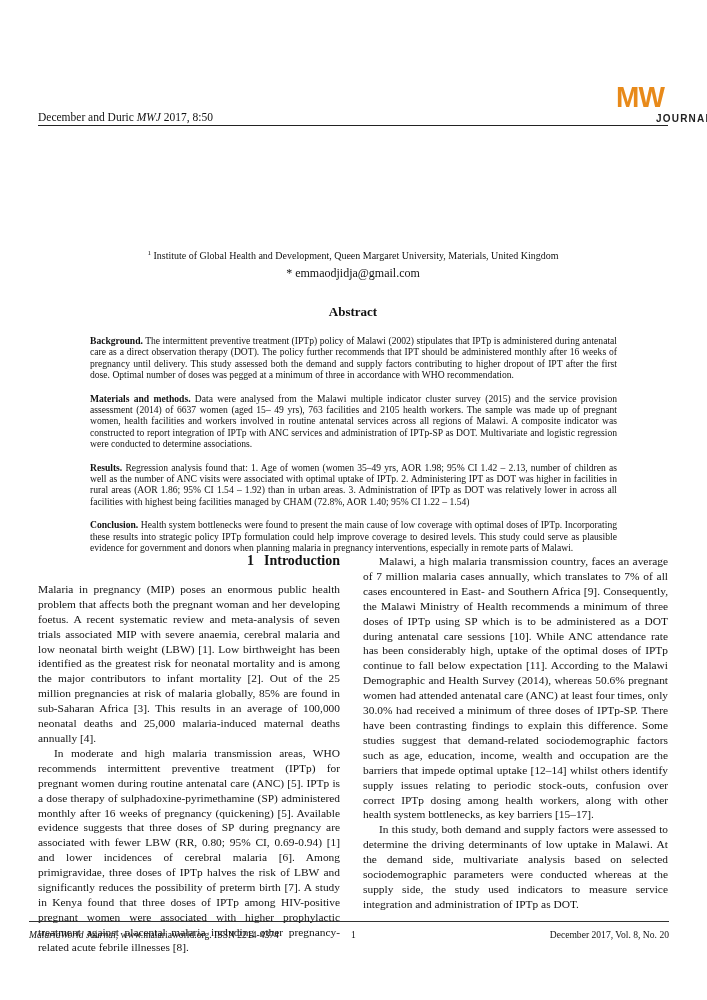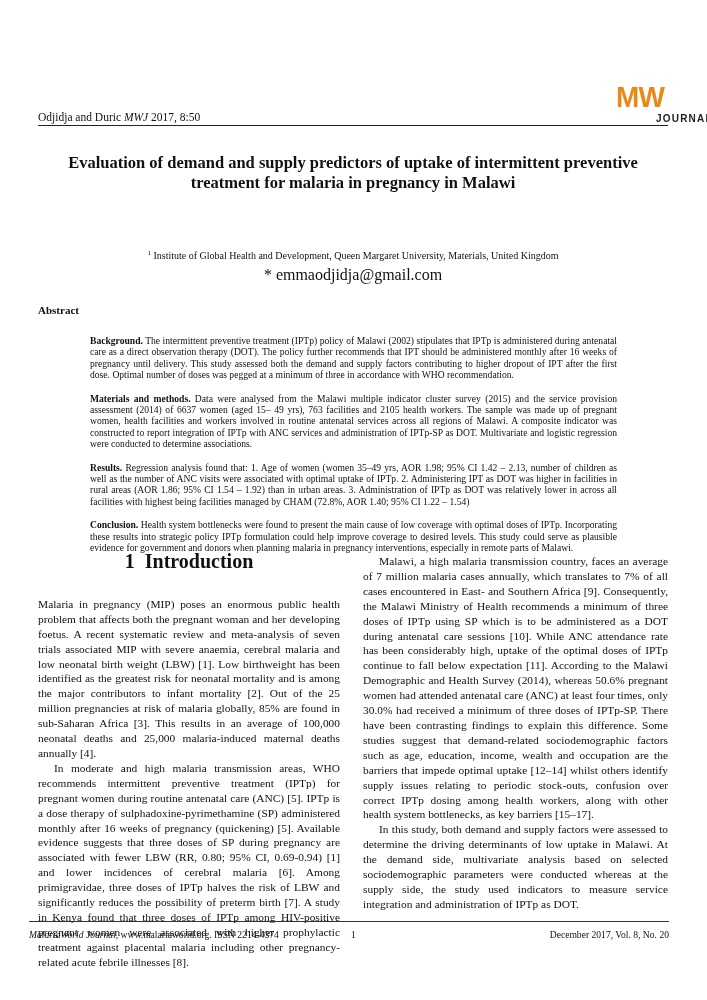--- a/index.html
+++ b/index.html
@@ -17,59 +17,58 @@
                   letter-spacing: 1.2px; color: #222; margin-top: 1px; margin-left: 44px; }
   .header-rule { position: absolute; left: 38px; top: 125px; width: 630px; height: 0;
                  border-top: 1.5px solid #222; }
 
   .title { position: absolute; left: 38px; top: 153px; width: 630px; text-align: center;
            font-weight: bold; font-size: 16.5px; line-height: 20px; }
   .authors { position: absolute; left: 38px; top: 218px; width: 630px; text-align: center; font-size: 13.5px; }
   .authors sup { font-size: 8px; }
   .affil { position: absolute; left: 38px; top: 249px; width: 630px; text-align: center; font-size: 10px; }
   .affil sup { font-size: 7px; }
-  .email { position: absolute; left: 38px; top: 266px; width: 630px; text-align: center; font-size: 16px; }
+  .email { position: absolute; left: 38px; top: 266px; width: 630px; text-align: center; font-size: 12px; }
 
-  .abstract-head { position: absolute; left: 38px; top: 304px; width: 630px; 
-                   font-weight: bold; font-size: 11px; }
+  .abstract-head { position: absolute; left: 38px; top: 304px; width: 630px; text-align: center;
+                   font-weight: bold; font-size: 13px; }
   .abstract { position: absolute; left: 78px; top: 323px; width: 551px; font-size: 9.6px;
               line-height: 11.4px; text-align: justify; }
   .abstract p { margin: 12px; }
   .abstract b { font-weight: bold; }
 
   .col { position: absolute; top: 554px; font-size: 11.4px; line-height: 14.9px; text-align: justify; }
   .col-left { left: 38px; width: 302px; }
   .col-right { left: 363px; width: 305px; }
   .col p { margin: 0; }
   .indent { text-indent: 16px; }
-  .section-head { font-weight: bold; font-size: 20px; margin: 0 0 28px 0; text-align: center; }
+  .section-head { font-weight: bold; font-size: 14px; margin: 0 0 13px 0; text-align: right; }
   .section-head span.num { margin-right: 10px; }
 
   .footer-rule { position: absolute; left: 29px; top: 921px; width: 640px; border-top: 1.2px solid #333; }
   .footer { position: absolute; left: 29px; top: 929px; width: 640px; font-size: 9.6px; }
   .footer-left { position: absolute; left: 0; top: 0; }
   .footer-left i { font-style: italic; }
   .footer-center { position: absolute; left: 322px; top: 0; }
   .footer-right { position: absolute; right: 0; top: 0; }
 </style>
 </head>
 <body>
 
 <div class="page">
 
   <div class="header-row">
-    <div class="running-head"><span>Odjidja and Duric </span><i>MWJ</i><span> 2017, 8:50</span></div>
+    <div class="running-head"><span>December and Duric </span><i>MWJ</i><span> 2017, 8:50</span></div>
     <div class="logo">
       <div class="logo-mw">MW</div>
       <div class="logo-journal">JOURNAL</div>
     </div>
   </div>
   <div class="header-rule"></div>
 
-  <div class="title">Evaluation of demand and supply predictors of uptake of intermittent preventive treatment for malaria in pregnancy in Malawi</div>
 
 
   <div class="affil"><sup>1</sup><span> Institute of Global Health and Development, Queen Margaret University, Materials, United Kingdom</span></div>
   <div class="email">* emmaodjidja@gmail.com</div>
 
   <div class="abstract-head">Abstract</div>
   <div class="abstract">
     <p><b>Background.</b><span> The intermittent preventive treatment (IPTp) policy of Malawi (2002) stipulates that IPTp is administered during antenatal care as a direct observation therapy (DOT). The policy further recommends that IPT should be administered monthly after 16 weeks of pregnancy until delivery. This study assessed both the demand and supply factors contributing to higher dropout of IPT after the first dose. Optimal number of doses was pegged at a minimum of three in accordance with WHO recommendation.</span></p>
     <p><b>Materials and methods.</b><span> Data were analysed from the Malawi multiple indicator cluster survey (2015) and the service provision assessment (2014) of 6637 women (aged 15– 49 yrs), 763 facilities and 2105 health workers. The sample was made up of pregnant women, health facilities and workers involved in routine antenatal services across all regions of Malawi. A composite indicator was constructed to report integration of IPTp with ANC services and administration of IPTp-SP as DOT. Multivariate and logistic regression were conducted to determine associations.</span></p>
     <p><b>Results.</b><span> Regression analysis found that: 1. Age of women (women 35–49 yrs, AOR 1.98; 95% CI 1.42 – 2.13, number of children as well as the number of ANC visits were associated with optimal uptake of IPTp. 2. Administering IPT as DOT was higher in facilities in rural areas (AOR 1.86; 95% CI 1.54 – 1.92) than in urban areas. 3. Administration of IPTp as DOT was relatively lower in across all facilities with highest being facilities managed by CHAM (72.8%, AOR 1.40; 95% CI 1.22 – 1.54)</span></p>

